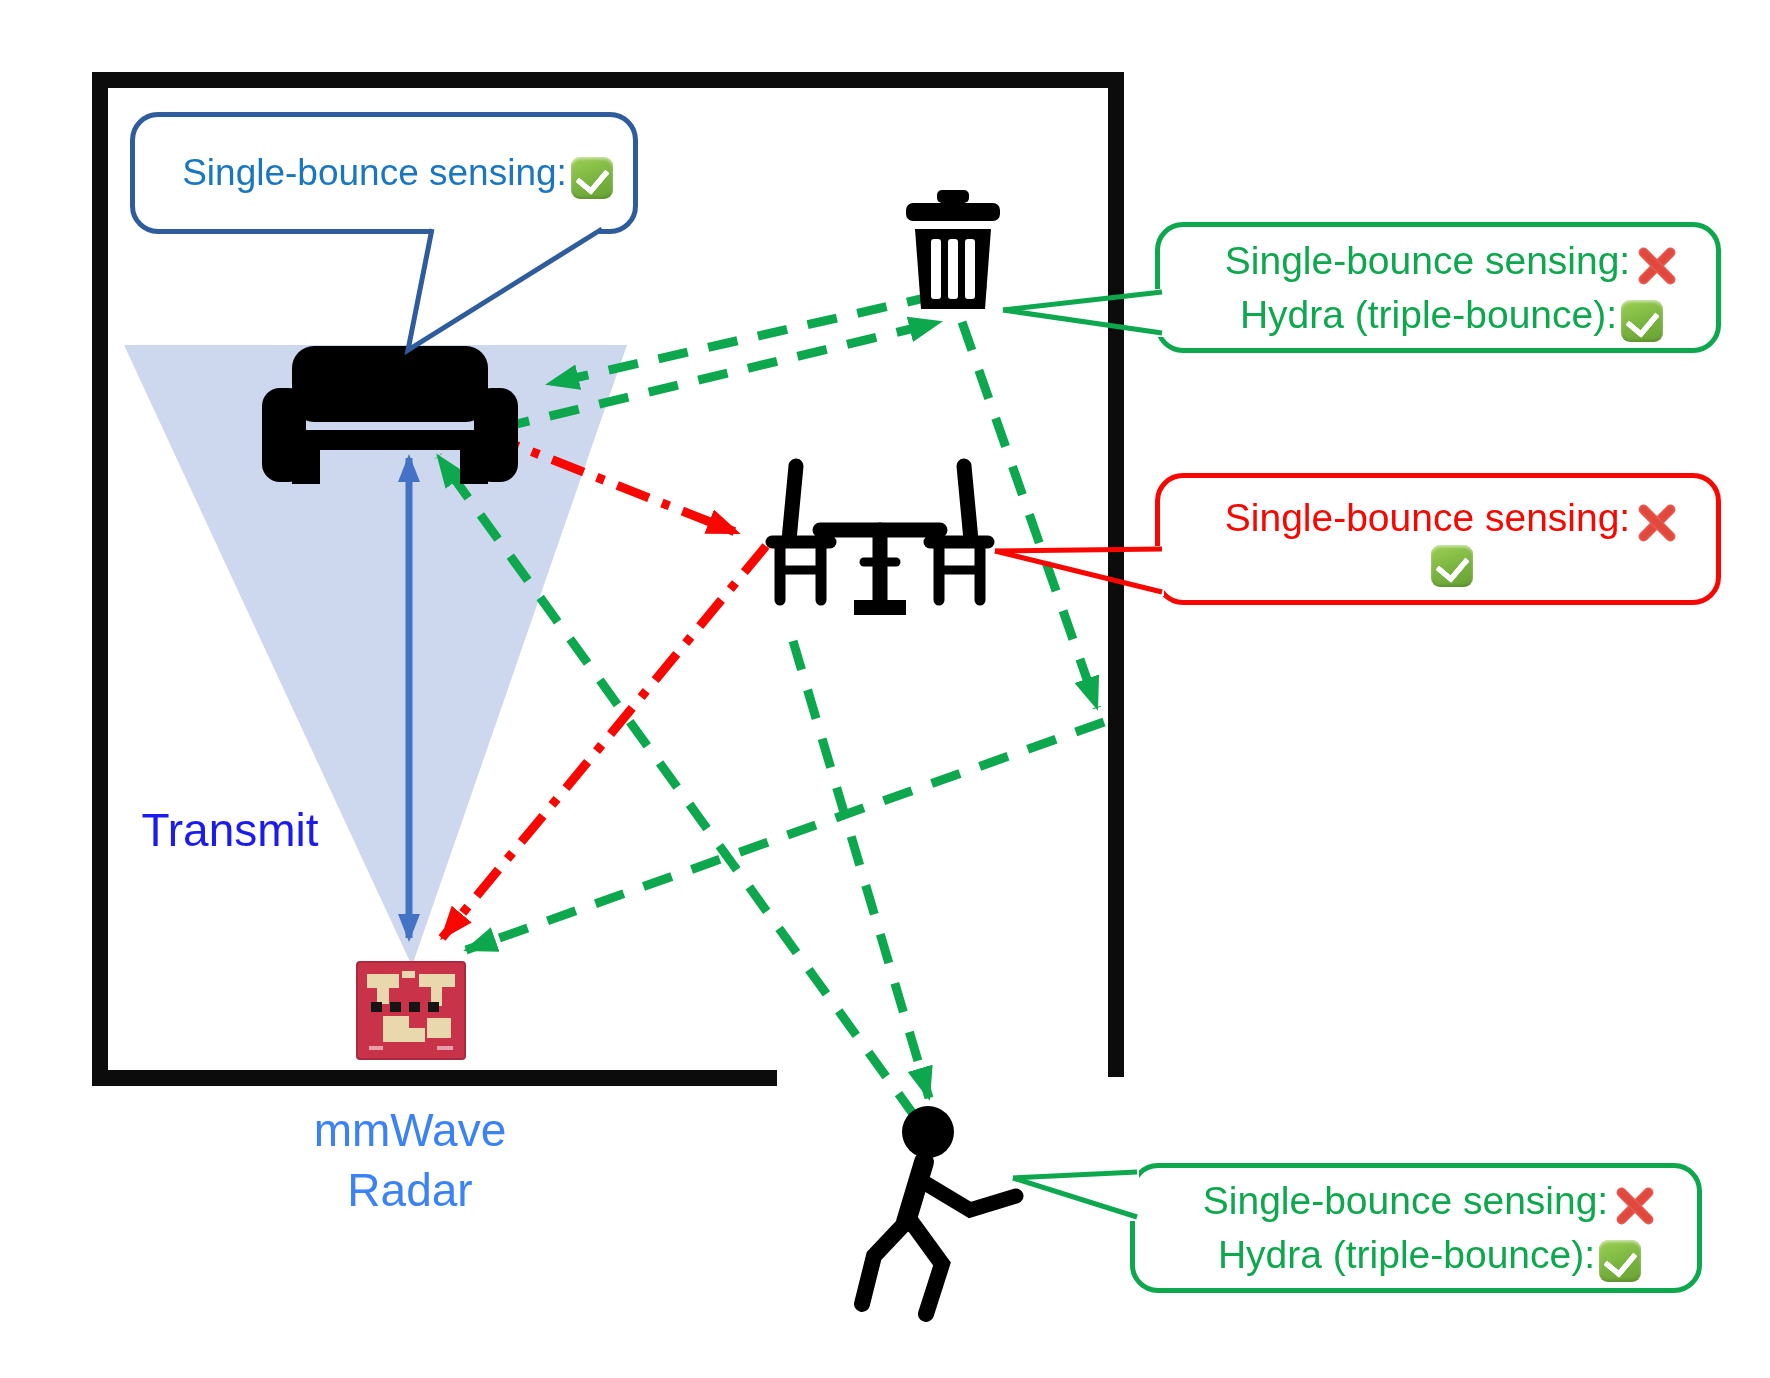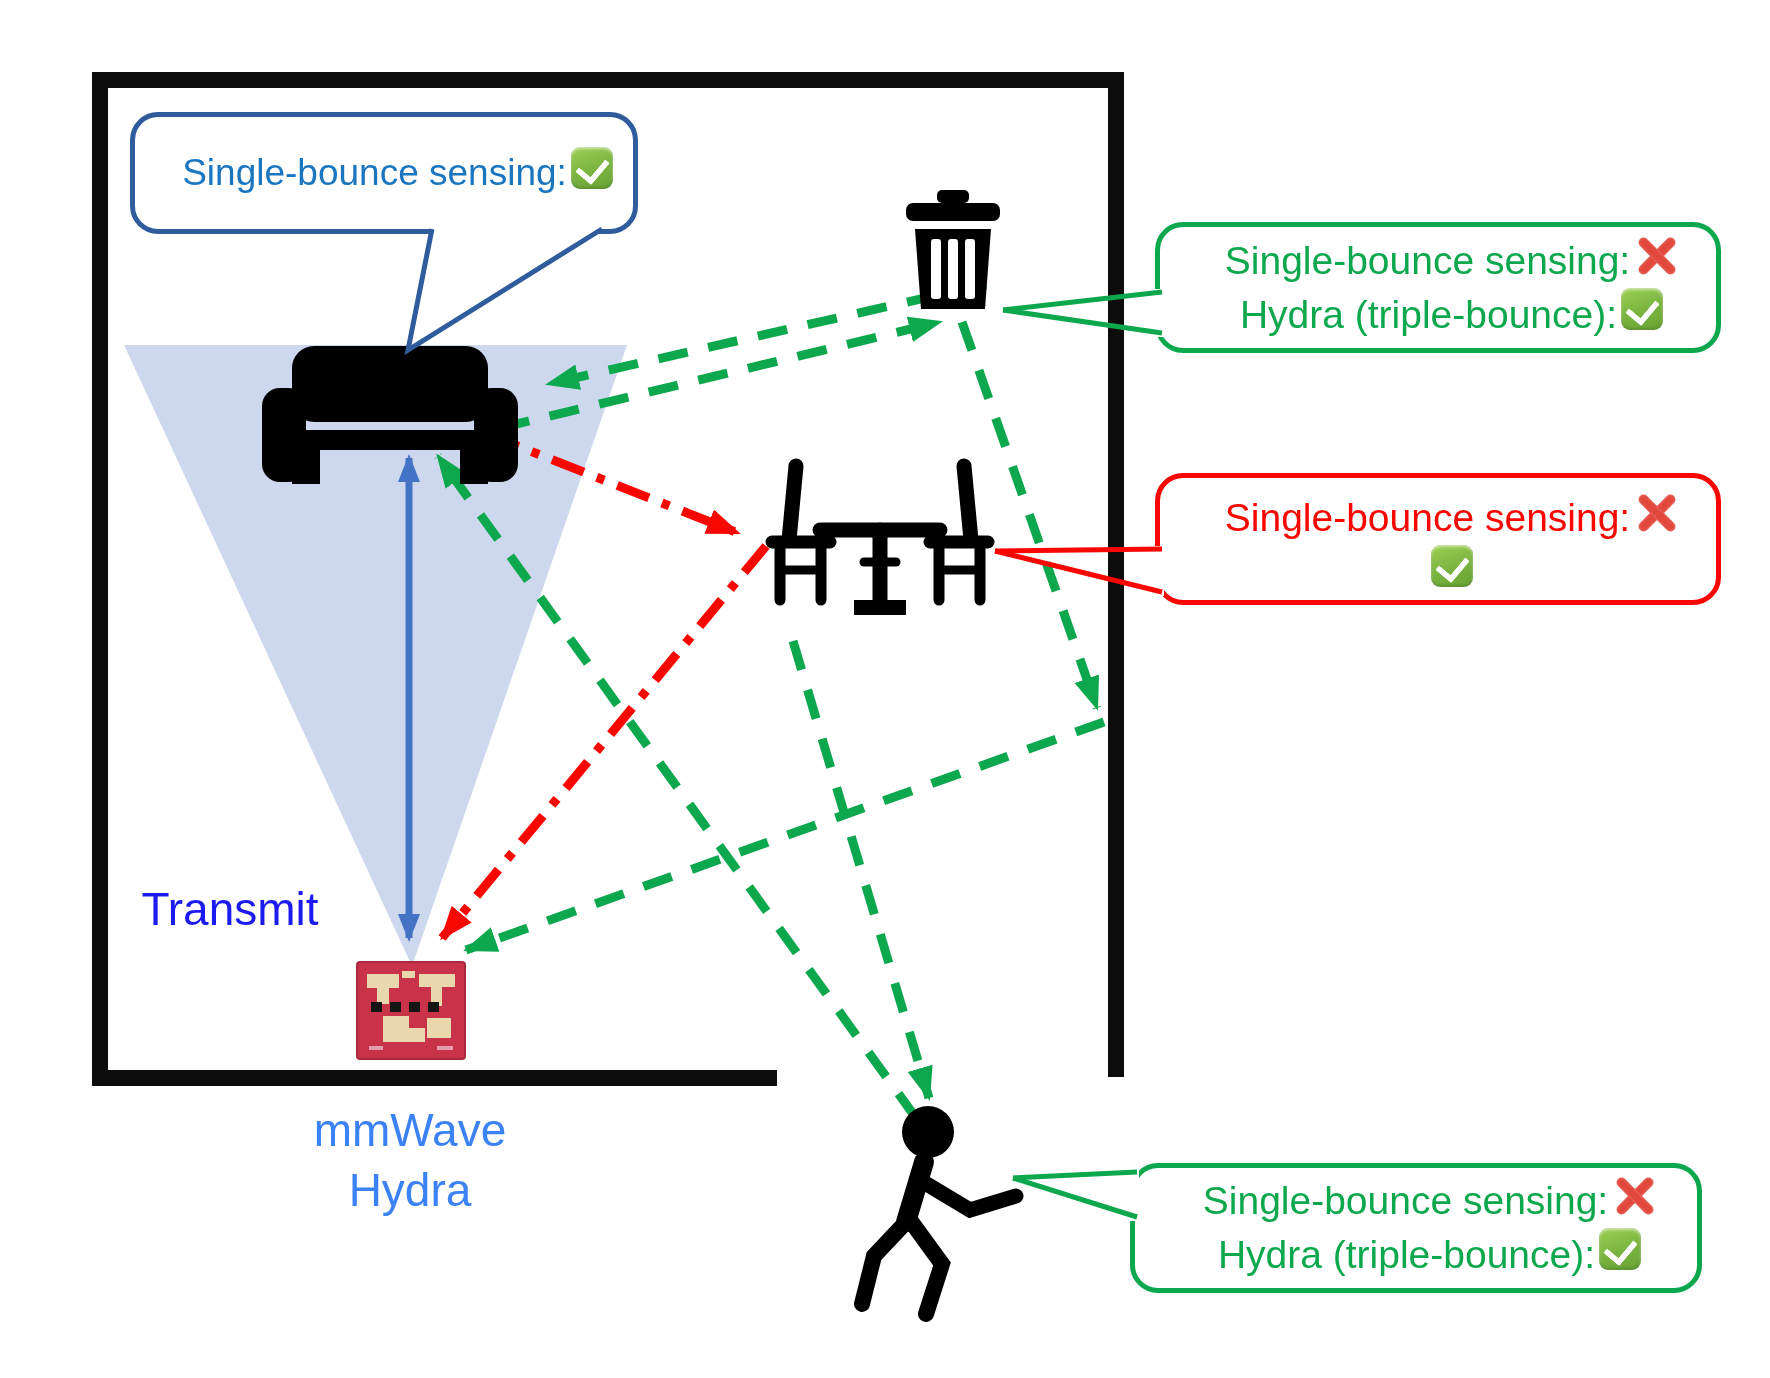--- a/index.html
+++ b/index.html
@@ -6,21 +6,21 @@
   #canvas{position:relative;width:1770px;height:1378px;background:#ffffff;overflow:hidden;
           font-family:"Liberation Sans", sans-serif;}
   svg{display:block;}
   #base-art,#tail-art{position:absolute;left:0;top:0;z-index:1;pointer-events:none;}
   #tail-art{z-index:3;}
 
   
   .callout{position:absolute;z-index:2;background:#ffffff;border-radius:28px;
            display:flex;flex-direction:column;justify-content:center;align-items:center;
            box-sizing:border-box;}
-  .callout .line{display:flex;align-items:flex-start;justify-content:center;gap:4px;line-height:54px;white-space:nowrap;margin-left:27px;}
+  .callout .line{display:flex;align-items:flex-end;justify-content:center;gap:4px;line-height:54px;white-space:nowrap;margin-left:27px;}
   .callout-blue{left:130px;top:112px;width:508px;height:122px;border:5px solid #2e5c9c;}
   .callout-blue .line{font-size:37px;color:#1b76c0;line-height:52px;}
   .callout-trash{left:1155px;top:222px;width:566px;height:131px;border:5px solid #0da84e;}
   .callout-table{left:1155px;top:473px;width:566px;height:132px;border:5px solid #f80600;}
   .callout-person{left:1130px;top:1163px;width:572px;height:130px;border:5px solid #0da84e;}
   .callout-trash .line,.callout-person .line{font-size:39px;color:#0da84e;}
   .callout-table .line{font-size:39px;color:#f80600;}
 
   
   .emoji-check{width:42px;height:42px;border-radius:9px;position:relative;display:inline-block;
@@ -29,21 +29,21 @@
   .emoji-check::after{content:"";position:absolute;left:11px;top:6px;width:15px;height:23px;
      border-right:6px solid #ffffff;border-bottom:6px solid #ffffff;transform:rotate(40deg);border-radius:2px;}
   .emoji-cross{width:44px;height:44px;position:relative;display:inline-block;}
   .emoji-cross::before,.emoji-cross::after{content:"";position:absolute;left:18px;top:-2px;width:10px;height:48px;
      border-radius:6px;background:#e2473c;box-shadow:inset 0 0 3px rgba(255,255,255,.35);}
   .emoji-cross::before{transform:rotate(45deg);}
   .emoji-cross::after{transform:rotate(-45deg);}
 
   
   .plain-label{position:absolute;z-index:2;text-align:center;font-size:46px;line-height:60px;}
-  #transmit-beam-label{left:110px;top:879px;width:240px;color:#1b1bf0;}
+  #transmit-beam-label{left:110px;top:800px;width:240px;color:#1b1bf0;}
   #mmwave-radar-label{left:270px;top:1100px;width:280px;color:#3b82f6;}
 </style>
 </head>
 <body>
 
 <div id="canvas">
 
   <svg id="base-art" width="1770" height="1378" viewBox="0 0 1770 1378">
     <defs>
       <marker id="mg" markerUnits="userSpaceOnUse" markerWidth="44" markerHeight="36" refX="31" refY="13" orient="auto">
@@ -173,21 +173,21 @@
       <span>Hydra (triple-bounce):</span>
       <span class="emoji-check"></span>
     </div>
   </div>
 
   <div id="transmit-beam-label" class="plain-label">
     <div>Transmit</div>
   </div>
   <div id="mmwave-radar-label" class="plain-label">
     <div>mmWave</div>
-    <div>Hydra</div>
+    <div>Radar</div>
   </div>
 
   <svg id="tail-art" width="1770" height="1378" viewBox="0 0 1770 1378">
 
     <path d="M432,229 L408,350 L602,229" fill="#ffffff" stroke="#2e5c9c" stroke-width="5" stroke-linejoin="miter"></path>
 
     <g>
       <rect x="1150" y="289" width="14" height="48" fill="#ffffff"></rect>
       <line x1="1003" y1="310" x2="1162" y2="292" stroke="#0da84e" stroke-width="5"></line>
       <line x1="1003" y1="310" x2="1162" y2="333" stroke="#0da84e" stroke-width="5"></line>

